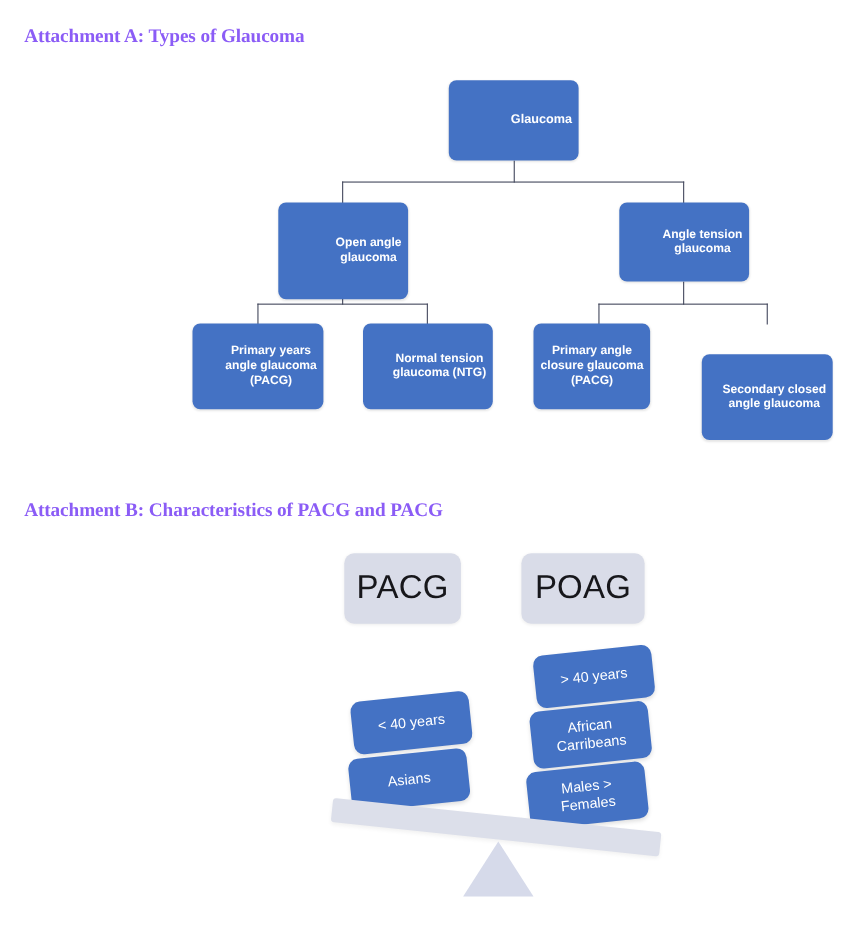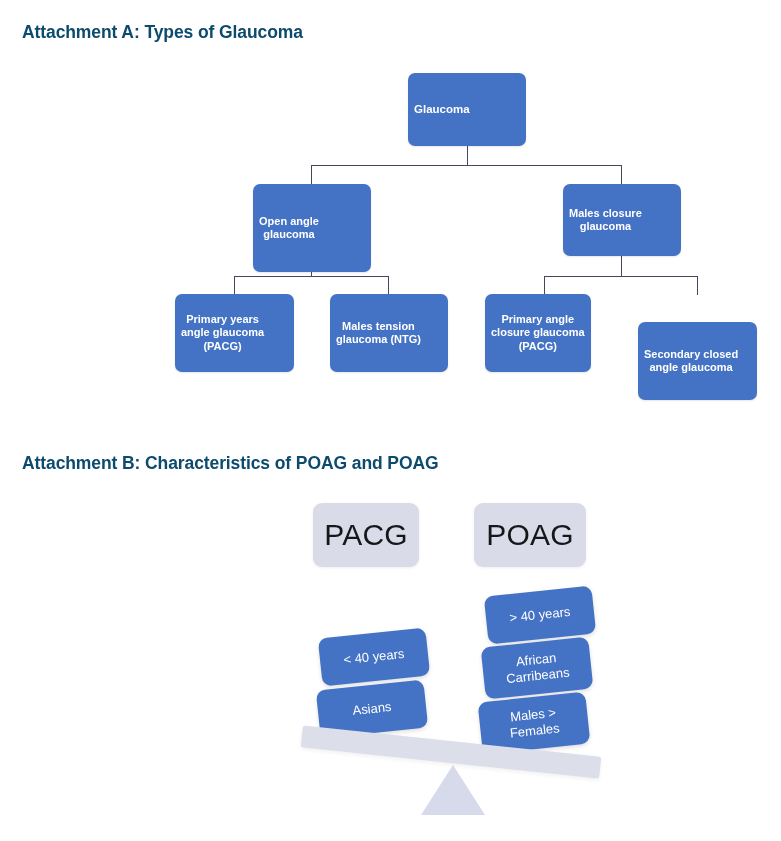--- a/index.html
+++ b/index.html
@@ -17,23 +17,24 @@
     width: 781px;
     height: 841px;
     background: #ffffff;
   }
 
   
   .section-heading {
     position: absolute;
     font-size: 17.5px;
     font-weight: bold;
-    color: #0c4a6e;
+    color: #8b5cf6;
     letter-spacing: -0.1px;
     white-space: nowrap;
+    font-family: Liberation Serif, serif;
   }
   #heading-a { left: 22px; top: 22px; }
   #heading-b { left: 22px; top: 453px; }
 
   
   #orgchart {
     position: absolute;
     left: 0; top: 60px;
     width: 781px;
     height: 330px;
@@ -43,21 +44,21 @@
     position: absolute;
     background: #4472C4;
     border-radius: 7px;
     color: #ffffff;
     font-size: 11px;
     font-weight: bold;
     line-height: 1.22;
     text-align: center;
     display: flex;
     align-items: center;
-    justify-content: flex-start;
+    justify-content: flex-end;
     padding: 2px 6px;
     box-shadow: 0 1px 2px rgba(0,0,0,0.10);
   }
   .node span { display: block; }
 
   #node-root      { left: 408px; top: 13px;  width: 118px; height: 73px; font-size: 11.5px; }
   #node-open      { left: 253px; top: 124px; width: 118px; height: 88px; }
   #node-closure   { left: 563px; top: 124px; width: 118px; height: 72px; }
   #node-poag      { left: 175px; top: 234px; width: 119px; height: 78px; }
   #node-ntg       { left: 330px; top: 234px; width: 118px; height: 78px; }
@@ -182,36 +183,36 @@
 
     <div class="node" id="node-open">
       <div>
         <span>Open angle</span>
         <span>glaucoma</span>
       </div>
     </div>
 
     <div class="node" id="node-closure">
       <div>
-        <span>Males closure</span>
+        <span>Angle tension</span>
         <span>glaucoma</span>
       </div>
     </div>
 
     <div class="node" id="node-poag">
       <div>
         <span>Primary years</span>
         <span>angle glaucoma</span>
         <span>(PACG)</span>
       </div>
     </div>
 
     <div class="node" id="node-ntg">
       <div>
-        <span>Males tension</span>
+        <span>Normal tension</span>
         <span>glaucoma (NTG)</span>
       </div>
     </div>
 
     <div class="node" id="node-pacg">
       <div>
         <span>Primary angle</span>
         <span>closure glaucoma</span>
         <span>(PACG)</span>
       </div>
@@ -219,21 +220,21 @@
 
     <div class="node" id="node-secondary">
       <div>
         <span>Secondary closed</span>
         <span>angle glaucoma</span>
       </div>
     </div>
 
   </div>
 
-  <div class="section-heading" id="heading-b">Attachment B: Characteristics of POAG and POAG</div>
+  <div class="section-heading" id="heading-b">Attachment B: Characteristics of PACG and PACG</div>
 
   <div id="balance">
 
     <div class="header-box" id="header-pacg">
       <span>PACG</span>
     </div>
 
     <div class="header-box" id="header-poag">
       <span>POAG</span>
     </div>

